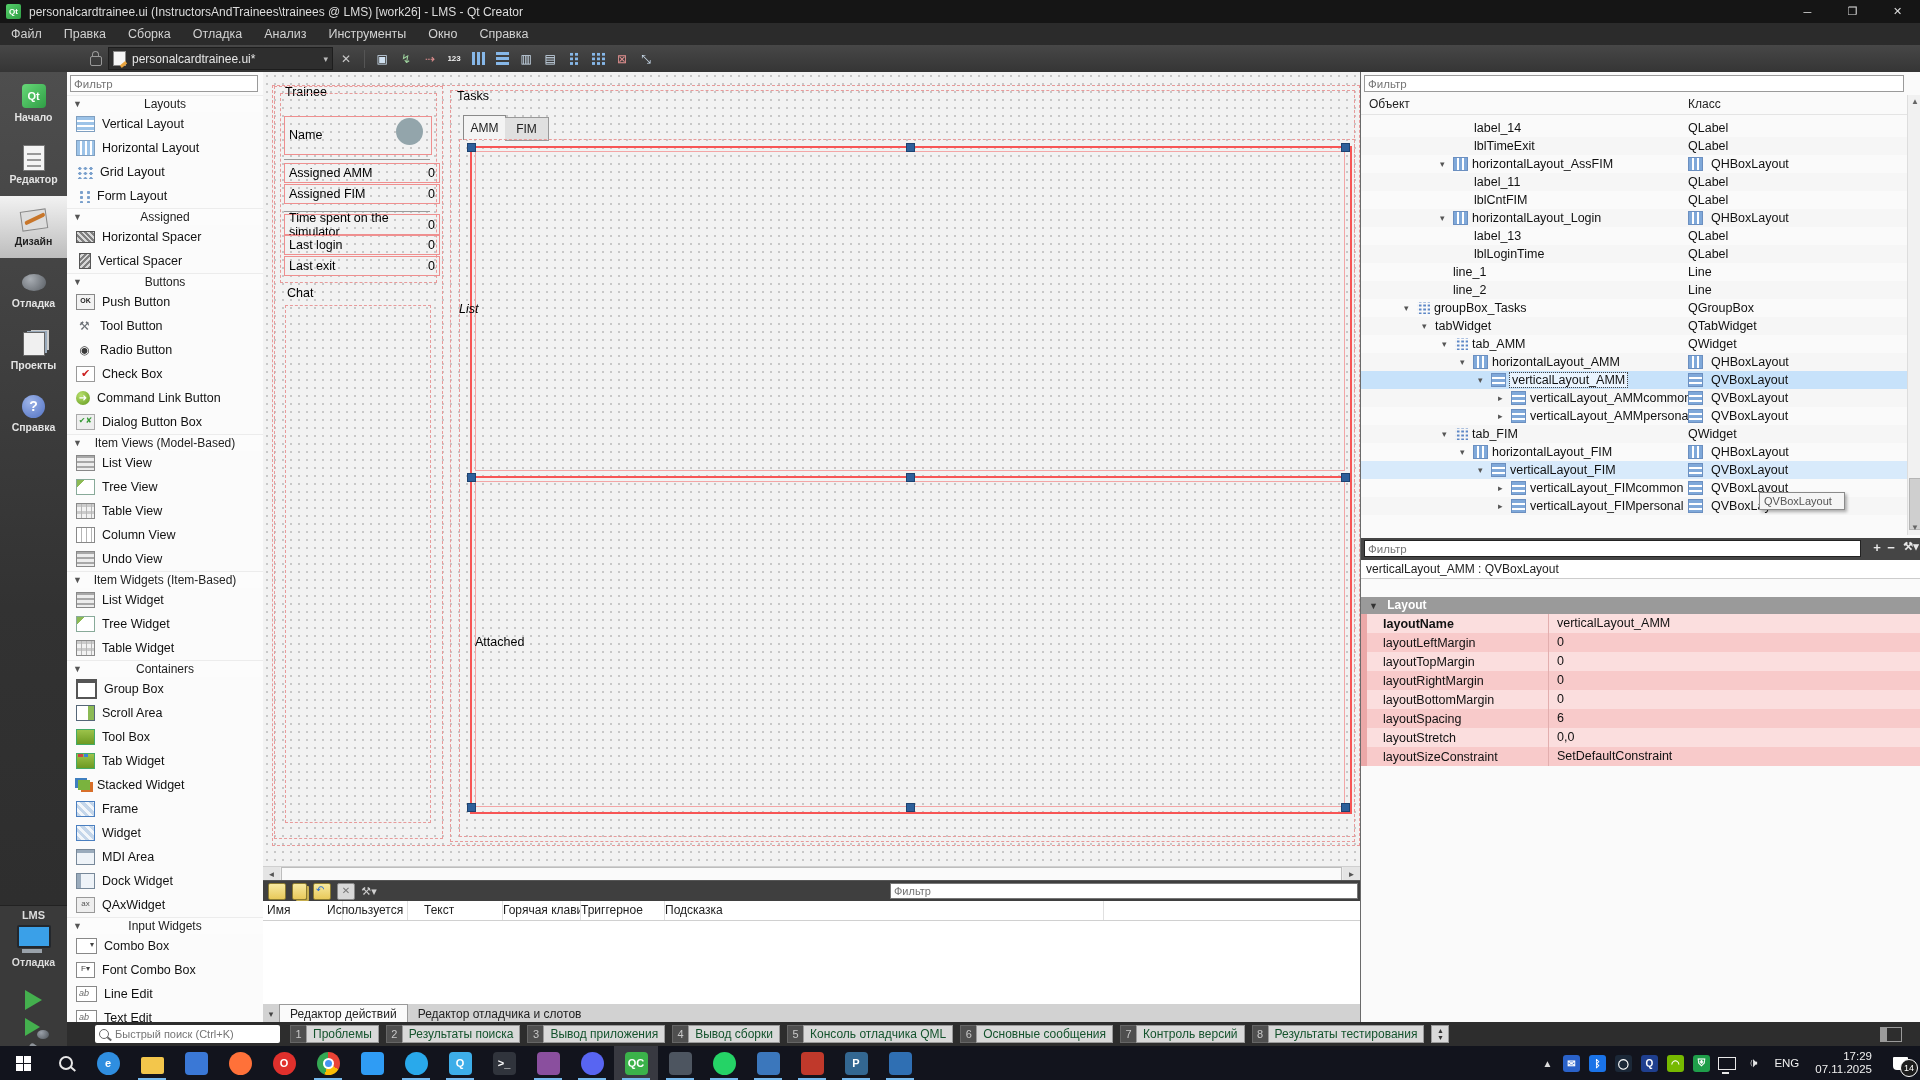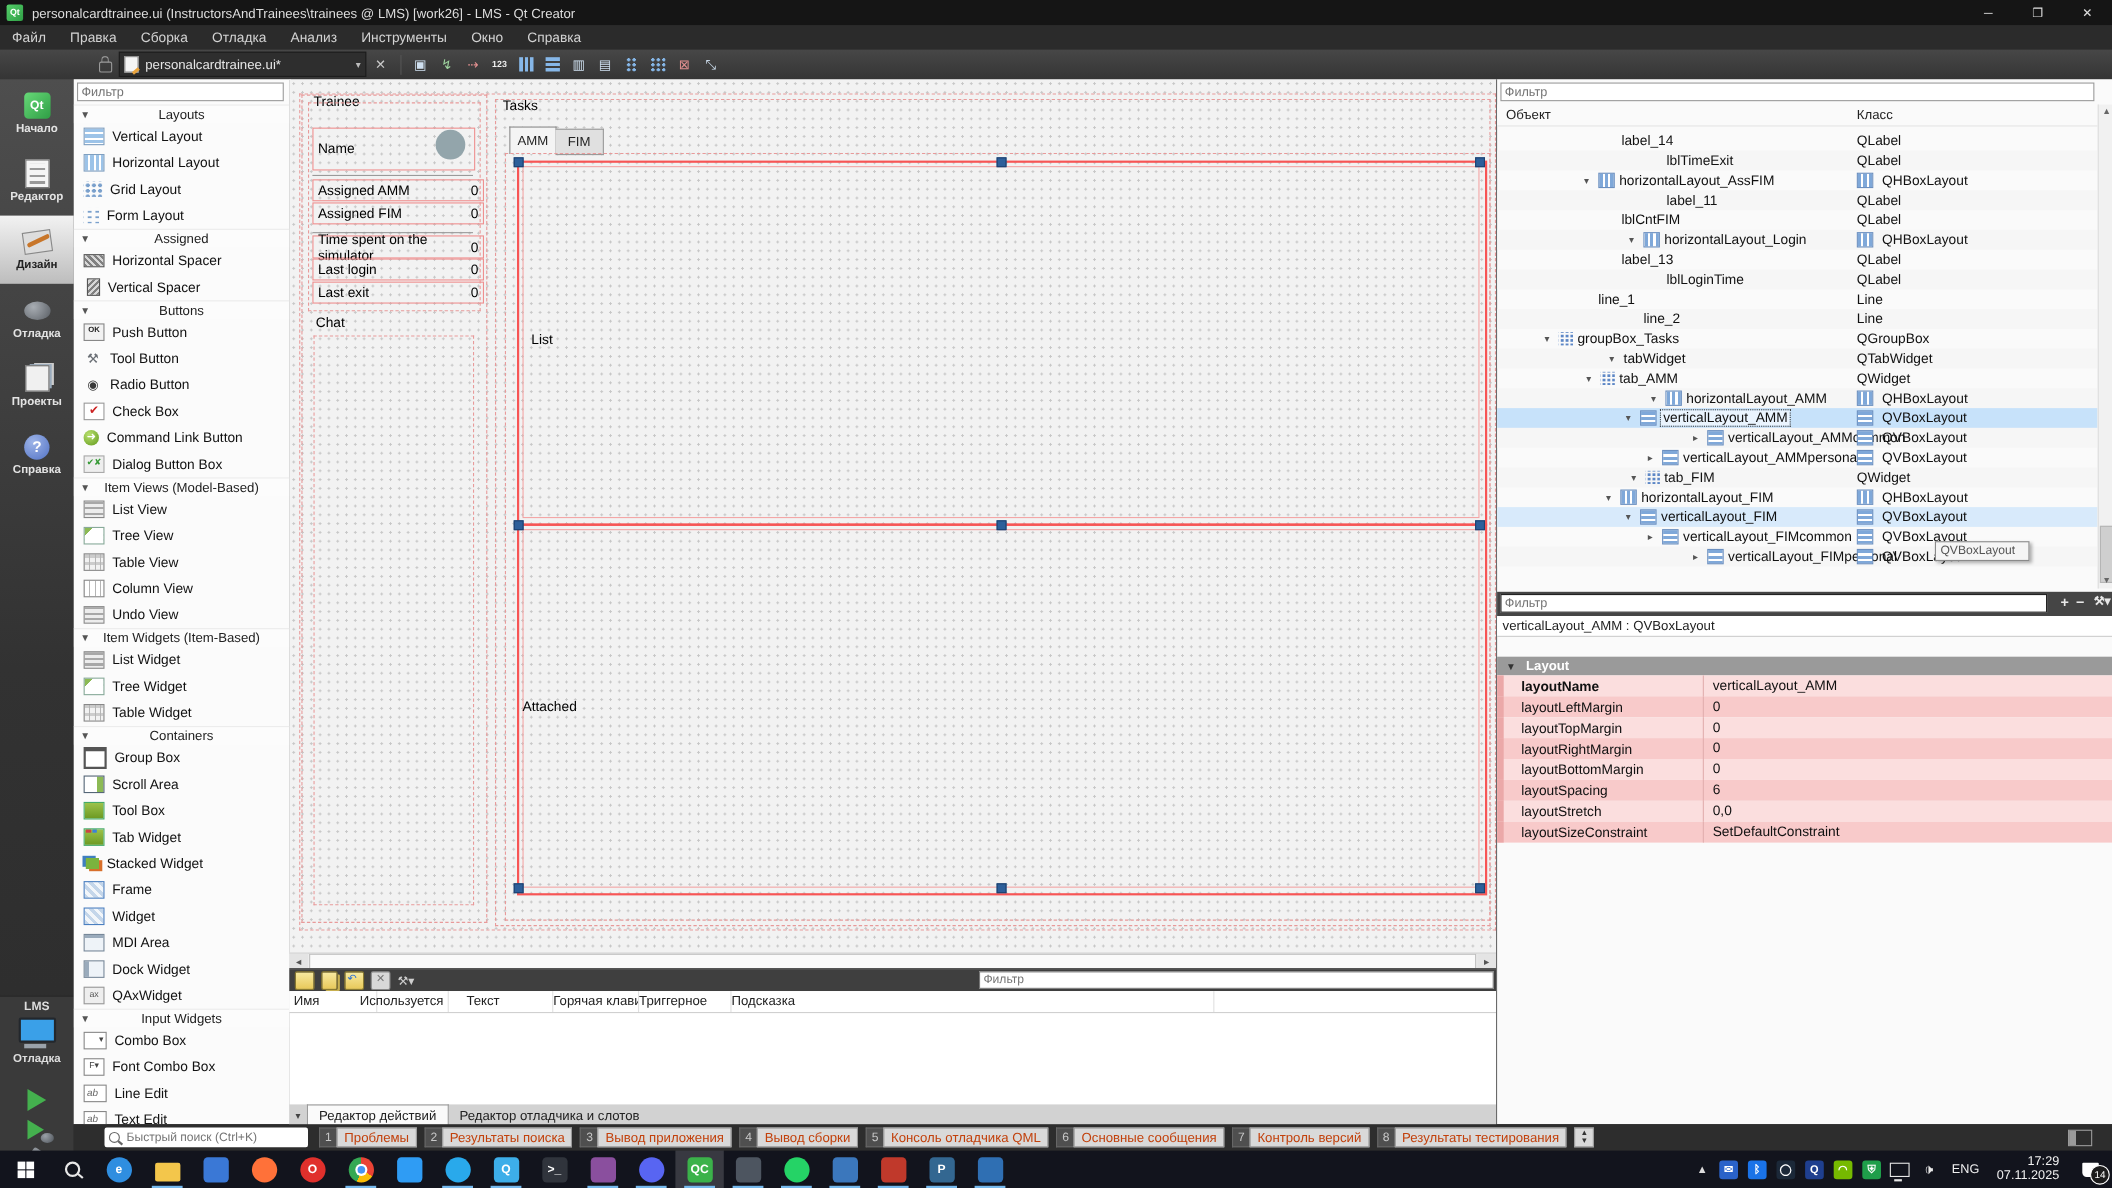--- a/index.html
+++ b/index.html
@@ -121,21 +121,21 @@
   .ae-tabs{position:absolute;left:0;top:123px;width:1097px;height:19px;background:#d2d2d2;display:flex;align-items:flex-end;font-size:12px;color:#222;}
   .ae-tab{height:18px;line-height:18px;padding:0 10px;}
   .ae-tab.active{background:#fafafa;border:1px solid #9a9a9a;border-bottom:none;}
   .ae-chev{width:16px;text-align:center;color:#444;font-size:9px;line-height:18px;}
   
   #right-panel{left:1360px;top:72px;width:560px;height:950px;background:#fafafa;border-left:1px solid #6a6a6a;}
   .rp-filter{position:absolute;left:3px;width:540px;height:17px;border:1px solid #9a9a9a;font-size:11.5px;padding:0 3px;background:#fff;}
   .oi-header{position:absolute;left:0;top:23px;width:546px;height:19px;font-size:12px;color:#222;border-bottom:1px solid #e4e4e4;background:#fafafa;}
   #obj-tree{position:absolute;left:0;top:47px;width:546px;height:416px;overflow:hidden;font-size:12.5px;color:#111;}
   .tr-row{position:relative;height:18px;display:flex;align-items:center;}
-  .tr-row.odd{background:#f6f6f6;padding-left:41px;}
+  .tr-row.odd{background:#f6f6f6;}
   .tr-row.sel1{background:#c7e2fa;}
   .tr-row.sel2{background:#d8eafb;}
   .tr-exp{width:13px;font-size:9px;color:#555;flex:none;text-align:left;}
   .tr-ic{margin-right:4px;flex:none;}
   .ic-hbox{width:13px;height:12px;background:repeating-linear-gradient(90deg,#7fa8d9 0 3px,#fff 3px 5px);border:1px solid #6b8fc0;}
   .ic-vbox{width:13px;height:12px;background:repeating-linear-gradient(180deg,#7fa8d9 0 3px,#fff 3px 5px);border:1px solid #6b8fc0;}
   .ic-grid{width:13px;height:12px;background-image:radial-gradient(#5d87c6 1.4px,transparent 1.5px);background-size:4.4px 4px;background-position:1px 1.5px;}
   .tr-name.focus{outline:1px dotted #444;background:#eaf4fe;padding:0 2px;}
   .tr-cls{position:absolute;left:327px;top:0;height:18px;display:flex;align-items:center;gap:4px;}
   .oi-scroll{position:absolute;left:546px;top:23px;width:14px;height:440px;background:#f1f1f1;border-left:1px solid #ddd;}
@@ -156,21 +156,21 @@
   .pr-val{flex:1;padding-left:8px;border-left:1px solid #e2aeae;height:19px;line-height:19px;}
   
   #status-bar{left:67px;top:1022px;width:1853px;height:24px;background:#2d2d2d;display:flex;align-items:center;}
   .sb-search{width:177px;height:18px;margin-left:28px;background:#fff;border-radius:2px;display:flex;align-items:center;padding:0 4px;gap:4px;}
   .sb-search input{border:none;outline:none;width:140px;font-size:11px;background:transparent;}
   .mag{width:8px;height:8px;border:1.5px solid #666;border-radius:50%;position:relative;flex:none;}
   .mag:after{content:"";position:absolute;left:7px;top:8px;width:5px;height:1.5px;background:#666;transform:rotate(40deg);}
   .sb-panels{display:flex;align-items:center;margin-left:10px;gap:7px;}
   .sb-panel{display:flex;align-items:center;}
   .sb-num{background:#4f4f4f;color:#c8c8c8;font-size:11px;min-width:15px;height:16px;text-align:center;line-height:16px;border:1px solid #666;border-right:none;}
-  .sb-label{background:#d9d9d9;border:1px solid #9a9a9a;color:#c2410c;font-size:12px;height:14px;line-height:14px;padding:1px 6px;}
+  .sb-label{background:#d9d9d9;border:1px solid #9a9a9a;color:#14532d;font-size:12px;height:14px;line-height:14px;padding:1px 6px;}
   .sb-spin{background:#d9d9d9;border:1px solid #9a9a9a;color:#333;font-size:7px;height:16px;width:16px;display:flex;flex-direction:column;align-items:center;justify-content:center;line-height:7px;}
   .sb-right{margin-left:auto;margin-right:18px;width:20px;height:13px;border:1px solid #9a9a9a;background:linear-gradient(90deg,#9a9a9a 0 6px,transparent 6px);}
   
   #taskbar{left:0;top:1046px;width:1920px;height:34px;background:#12141d;display:flex;align-items:center;color:#fff;}
   .tb-start{width:46px;height:34px;display:flex;align-items:center;justify-content:center;}
   .win-glyph{width:15px;height:15px;display:grid;grid-template-columns:7px 7px;grid-template-rows:7px 7px;gap:1px;}
   .win-glyph span{background:#fff;}
   .tb-searchbtn{width:40px;height:34px;display:flex;align-items:center;justify-content:center;}
   .mag2{width:10px;height:10px;border:2px solid #e8e8e8;border-radius:50%;position:relative;}
   .mag2:after{content:"";position:absolute;left:9px;top:10px;width:6px;height:2px;background:#e8e8e8;transform:rotate(40deg);}
@@ -543,21 +543,21 @@
         <div class="abs handle" style="left: 643px; top: 71px;"></div>
         <div class="abs handle" style="left: 1078px; top: 71px;"></div>
         <div class="abs handle" style="left: 204px; top: 401px;"></div>
         <div class="abs handle" style="left: 643px; top: 401px;"></div>
         <div class="abs handle" style="left: 1078px; top: 401px;"></div>
         <div class="abs handle" style="left: 204px; top: 731px;"></div>
         <div class="abs handle" style="left: 643px; top: 731px;"></div>
         <div class="abs handle" style="left: 1078px; top: 731px;"></div>
       </div>
 
-    <div class="abs gbtitle" style="left:220px;top:230px;">List</div>
+    <div class="abs gbtitle" style="left:196px;top:230px;font-style:italic;">List</div>
     <div class="abs gbtitle" style="left:212px;top:563px;">Attached</div>
 
     <div class="abs hscroll" style="left:0;top:794px;width:1097px;height:14px;">
       <div class="hs-btn">◄</div>
       <div class="hs-thumb"></div>
       <div class="hs-btn">►</div>
     </div>
   </div>
 
   <div id="action-editor" class="abs">

